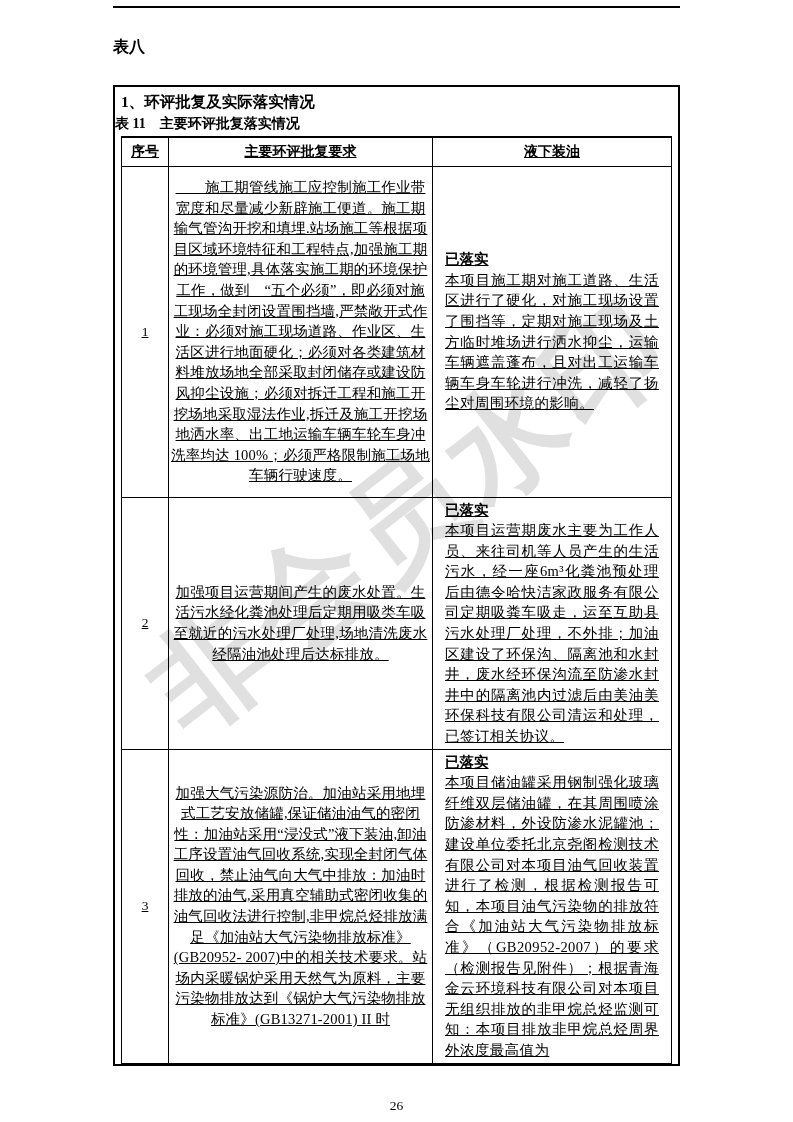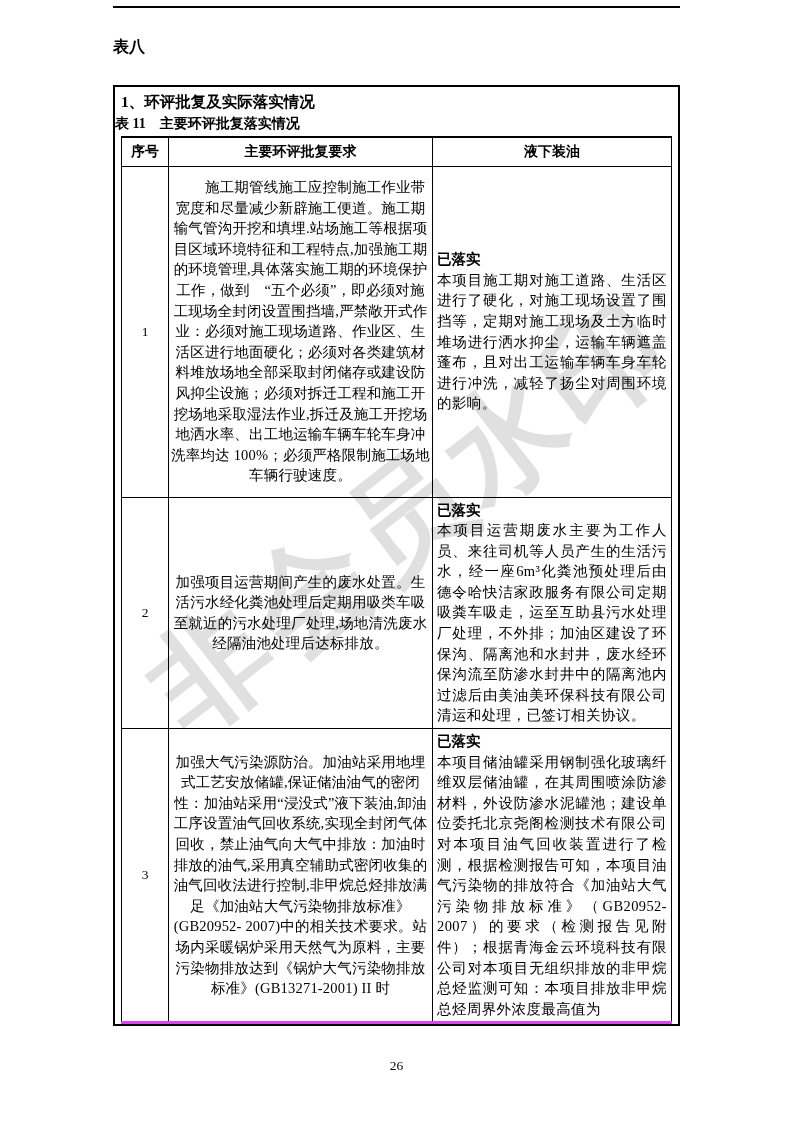--- a/index.html
+++ b/index.html
@@ -74,39 +74,39 @@
     vertical-align: middle;
   }
   table.inner-table thead th {
     border-top: 2px solid #000;
     font-size: 14px;
     font-weight: bold;
     text-align: center;
     height: 29px;
     line-height: 18px;
   }
-  table.inner-table { border-bottom: 3px solid #d946ef; }
+  table.inner-table { border-bottom: 1px solid #d946ef; text-decoration: underline; }
   .col-no     { width: 47px; }
   .col-req    { width: 264px; }
   .col-status { width: auto; }
   .cell-no {
     text-align: center;
     font-size: 13.5px;
   }
   .cell-req {
     padding: 6px 2px;
   }
   .cell-req .req-text {
     font-size: 14.5px;
     line-height: 20.6px;
     text-align: center;
     letter-spacing: 0.2px;
   }
   .cell-status {
-    padding: 2px 4px;
+    padding: 2px 12px;
   }
   .status-label {
     font-size: 14.5px;
     font-weight: bold;
     line-height: 20.6px;
     text-align: left;
   }
   .status-text {
     font-size: 14.5px;
     line-height: 20.6px;

